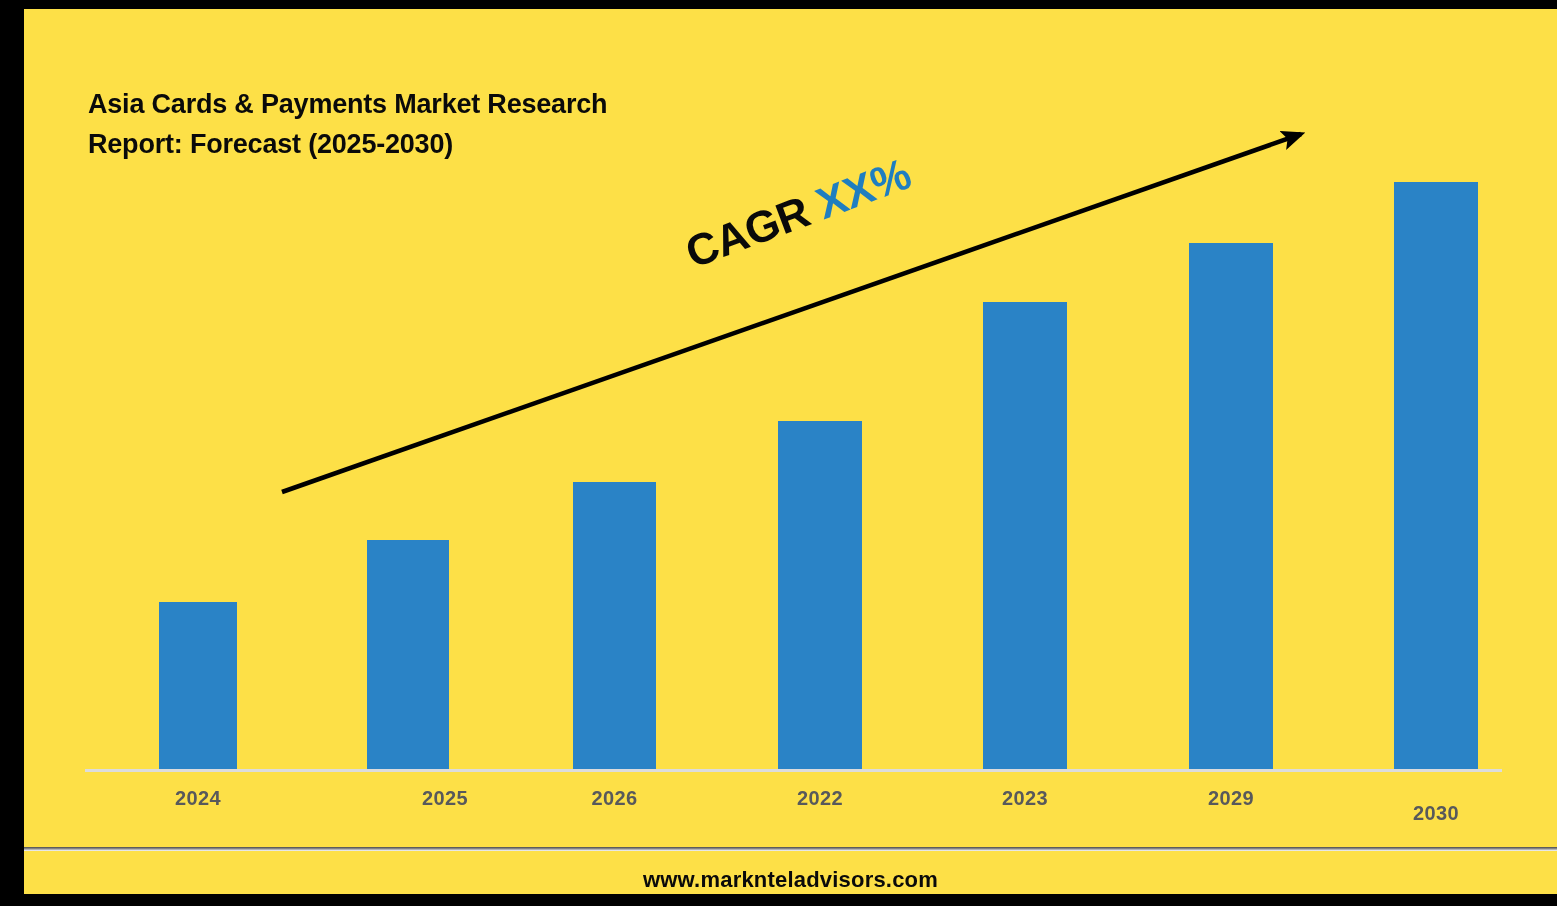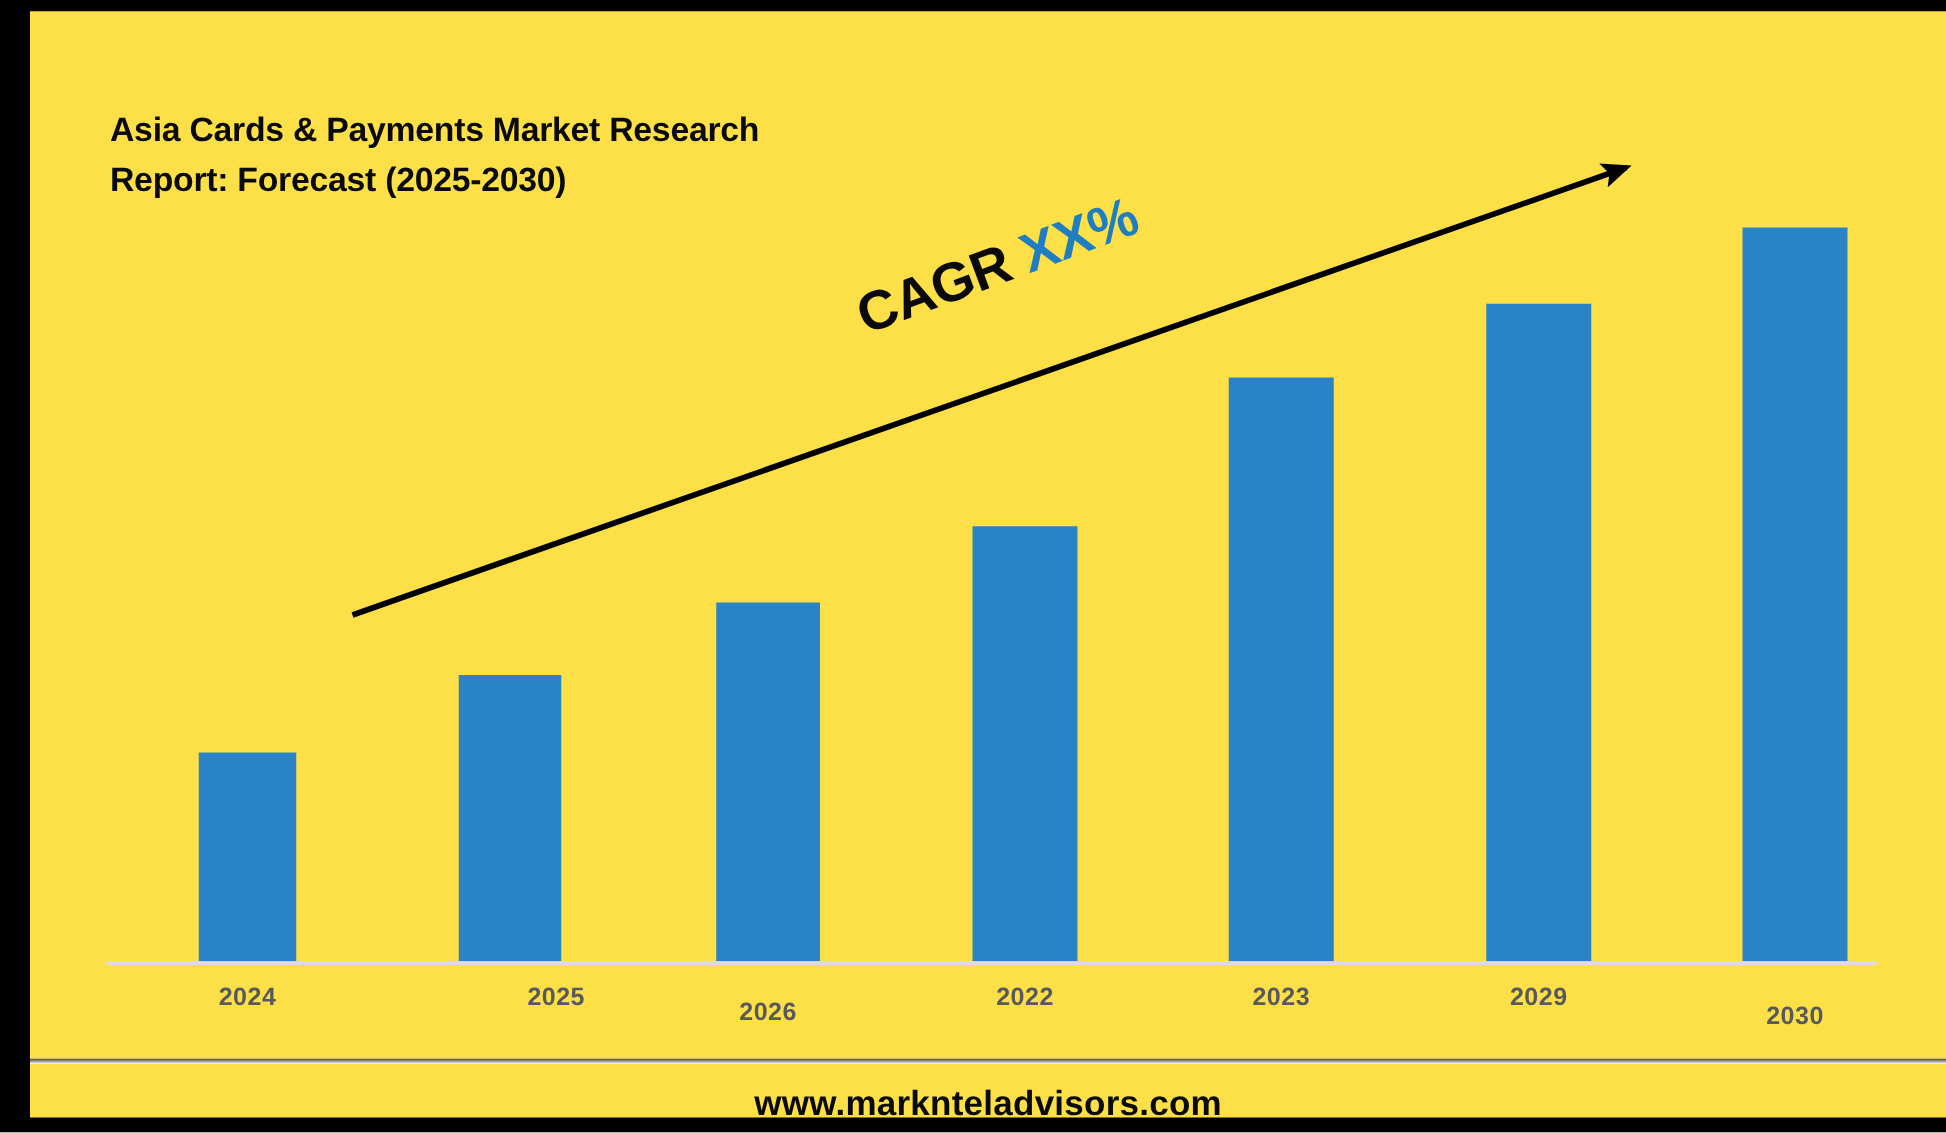--- a/index.html
+++ b/index.html
@@ -113,21 +113,21 @@
     width: 1533px;
     height: 4px;
     background: linear-gradient(to bottom, #4a4a4a 0%, #8e8e8e 45%, #d8d8d8 80%, #ffffff 100%);
   }
   .footer-url {
     position: absolute;
     left: 0;
     top: 858px;
     width: 1533px;
     text-align: center;
-    font-size: 28px;
+    font-size: 22px;
     font-weight: bold;
     color: #0a0a0a;
     letter-spacing: 0.2px;
   }
 </style>
 </head>
 <body>
 
 <div class="page">
   <div class="inner">
@@ -158,21 +158,21 @@
           <div class="bar" style="left: 959px; width: 84px; top: 293px; height: 467px; bottom: auto; background: rgb(42, 131, 198);"></div>
           <div class="bar" style="left: 1165px; width: 84px; top: 234px; height: 526px; bottom: auto; background: rgb(42, 131, 198);"></div>
           <div class="bar" style="left: 1370px; width: 84px; top: 173px; height: 587px; bottom: auto; background: rgb(42, 131, 198);"></div>
         </div>
 
       <div class="axis-line"></div>
 
       <div class="tick-labels">
           <div class="tick-label" style="left: 114px; width: 120px; color: rgb(88, 89, 91);">2024</div>
           <div class="tick-label" style="left: 324px; width: 120px; color: rgb(88, 89, 91); text-align: right;">2025</div>
-          <div class="tick-label" style="left: 530.5px; width: 120px; color: rgb(88, 89, 91); margin-top: 12px;">2026</div>
+          <div class="tick-label" style="left: 530.5px; width: 120px; color: rgb(88, 89, 91);">2026</div>
           <div class="tick-label" style="left: 736px; width: 120px; color: rgb(88, 89, 91);">2022</div>
           <div class="tick-label" style="left: 941px; width: 120px; color: rgb(88, 89, 91);">2023</div>
           <div class="tick-label" style="left: 1147px; width: 120px; color: rgb(88, 89, 91); text-align: center;">2029</div>
           <div class="tick-label" style="left: 1352px; width: 120px; color: rgb(88, 89, 91); margin-top: 15px;">2030</div>
         </div>
 
     </div>
 
     <div class="footer-divider"></div>
     <div class="footer-url">www.marknteladvisors.com</div>

